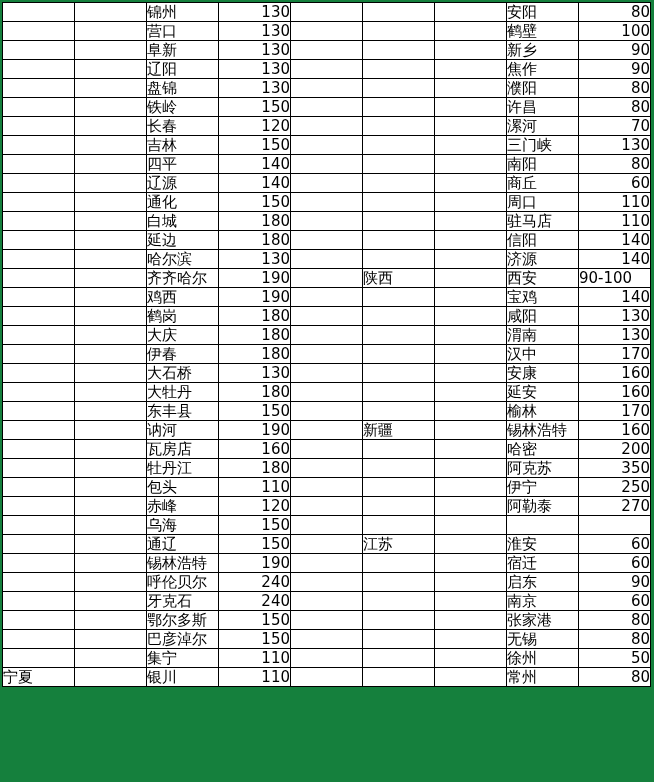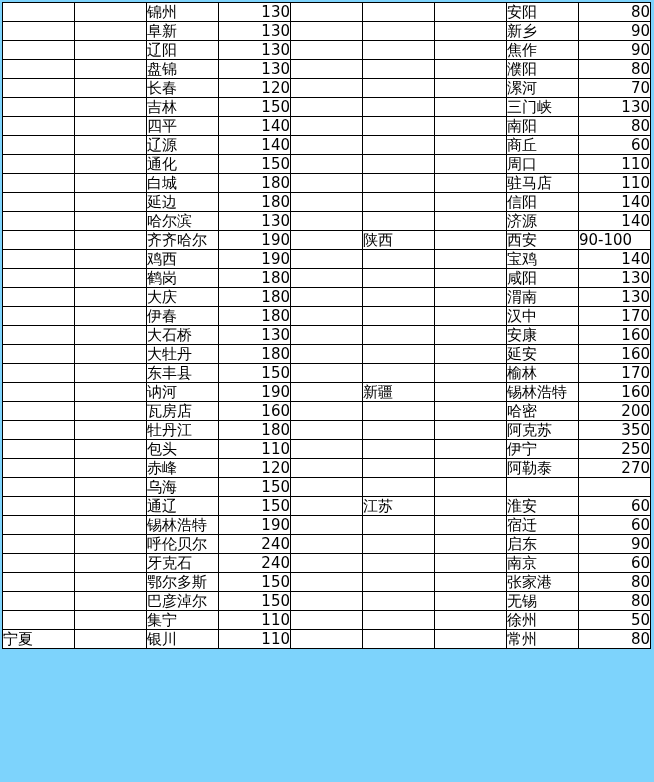--- a/index.html
+++ b/index.html
@@ -6,21 +6,21 @@
     margin: 0; padding: 0;
     width: 654px; height: 782px;
     background: #FFFFFF;
     font-family: "DejaVu Sans", sans-serif;
     overflow: hidden;
   }
   .viewport {
     position: absolute;
     left: 0; top: 0;
     width: 654px; height: 782px;
-    background: #7dd3fc;
+    background: #15803d;
   }
   table.grid {
     position: absolute;
     left: 2px; top: 2px;
     width: 649px;
     border-collapse: separate;
     border-spacing: 0;
     table-layout: fixed;
     border-top: 1px solid #000;
     border-left: 1px solid #000;
@@ -69,20 +69,31 @@
           <td class="num">130</td>
           <td></td>
           <td class="name"></td>
           <td></td>
           <td class="name">安阳</td>
           <td class="num">80</td>
         </tr>
         <tr>
           <td class="name"></td>
           <td></td>
+          <td class="name">营口</td>
+          <td class="num">130</td>
+          <td></td>
+          <td class="name"></td>
+          <td></td>
+          <td class="name">鹤壁</td>
+          <td class="num">100</td>
+        </tr>
+        <tr>
+          <td class="name"></td>
+          <td></td>
           <td class="name">阜新</td>
           <td class="num">130</td>
           <td></td>
           <td class="name"></td>
           <td></td>
           <td class="name">新乡</td>
           <td class="num">90</td>
         </tr>
         <tr>
           <td class="name"></td>
@@ -97,20 +108,31 @@
         </tr>
         <tr>
           <td class="name"></td>
           <td></td>
           <td class="name">盘锦</td>
           <td class="num">130</td>
           <td></td>
           <td class="name"></td>
           <td></td>
           <td class="name">濮阳</td>
+          <td class="num">80</td>
+        </tr>
+        <tr>
+          <td class="name"></td>
+          <td></td>
+          <td class="name">铁岭</td>
+          <td class="num">150</td>
+          <td></td>
+          <td class="name"></td>
+          <td></td>
+          <td class="name">许昌</td>
           <td class="num">80</td>
         </tr>
         <tr>
           <td class="name"></td>
           <td></td>
           <td class="name">长春</td>
           <td class="num">120</td>
           <td></td>
           <td class="name"></td>
           <td></td>

